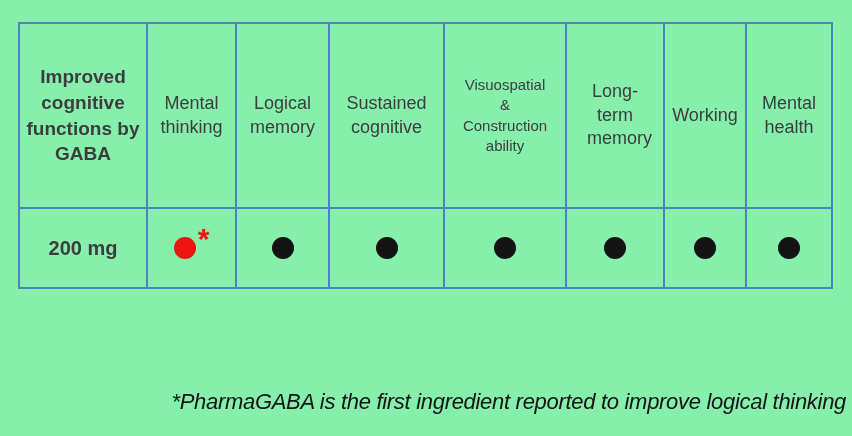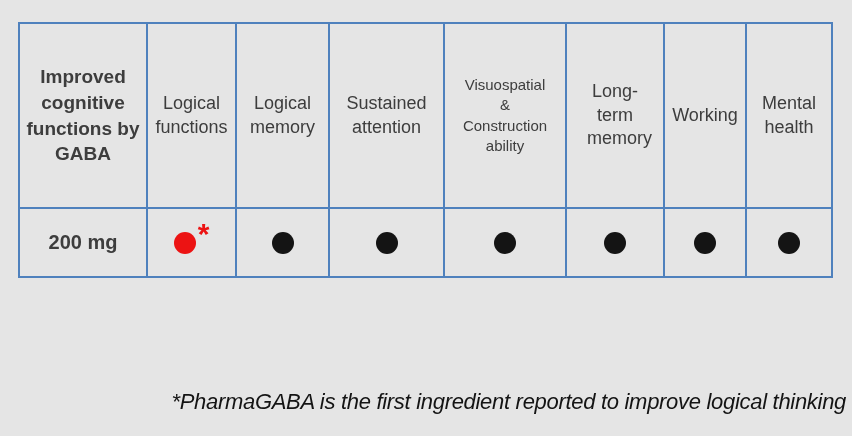--- a/index.html
+++ b/index.html
@@ -8,21 +8,21 @@
     --red: #ec1313;
     --text: #3d3d3d;
     --footnote: #141414;
   }
   * { box-sizing: border-box; }
   html, body { margin: 0; padding: 0; background: #ffffff; }
   .stage {
     position: relative;
     width: 852px;
     height: 436px;
-    background: #e5e5e5;
+    background: #86efac;
     font-family: "Liberation Sans", "DejaVu Sans", sans-serif;
     overflow: hidden;
   }
   table.gaba-table {
     position: absolute;
     left: 18px;
     top: 22px;
     width: 813px;
     border-collapse: collapse;
     table-layout: fixed;
@@ -30,21 +30,21 @@
   .gaba-table th, .gaba-table td {
     border: 2px solid var(--border);
     text-align: center;
     vertical-align: middle;
     color: var(--text);
     font-weight: normal;
     padding: 0 2px;
   }
   tr.header-row { height: 185px; }
   tr.data-row-1 { height: 75px; }
-  tr.data-row-2 { height: 69px; }
+  tr.data-row-2 { height: 80px; }
   th.corner {
     font-weight: bold;
     font-size: 19px;
     line-height: 1.35;
     padding: 0 6px;
   }
   th.colhead { font-size: 18px; line-height: 1.3; }
   th.colhead.small { font-size: 15px; line-height: 1.35; padding: 0 14px; }
   th.colhead.narrow { padding: 0 20px; }
   th.rowlabel { font-weight: bold; font-size: 20px; }
@@ -93,23 +93,23 @@
         <col style="width:93px">
         <col style="width:115px">
       <col style="width:122px">
         <col style="width:98px">
         <col style="width:82px">
         <col style="width:86px">
     </colgroup>
     <tbody>
         <tr class="header-row">
       <th class="corner">Improved cognitive functions by GABA</th>
-      <th class="colhead">Logical functions</th>
+      <th class="colhead">Mental thinking</th>
       <th class="colhead">Logical memory</th>
-      <th class="colhead">Sustained attention</th>
+      <th class="colhead">Sustained cognitive</th>
       <th class="colhead small">Visuospatial &amp; Construction ability</th>
       <th class="colhead narrow">Long-term memory</th>
       <th class="colhead">Working</th>
       <th class="colhead">Mental health</th>
     </tr>
     <tr class="data-row-2">
       <th class="rowlabel">200 mg</th>
       <td class="markcell"><span class="dot red"></span><span class="mark-asterisk">*</span></td>
       <td class="markcell"><span class="dot"></span></td>
       <td class="markcell"><span class="dot"></span></td>

